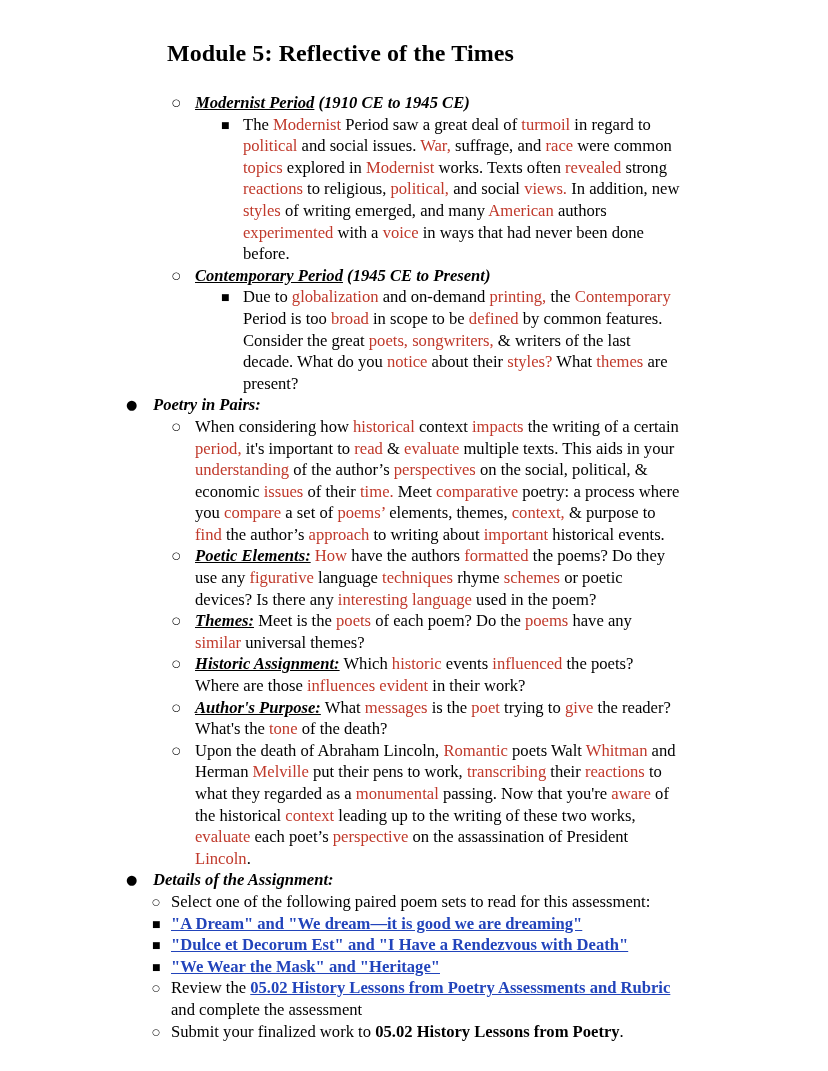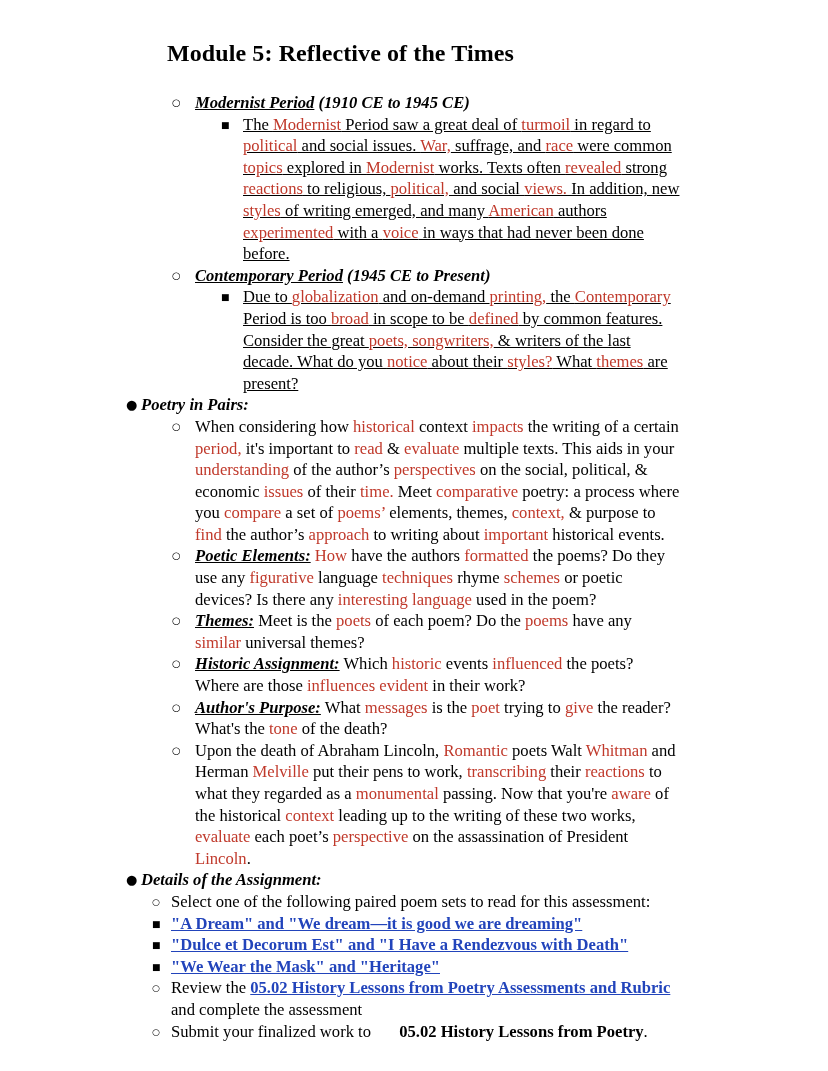--- a/index.html
+++ b/index.html
@@ -55,31 +55,31 @@
     text-align: left;
     font-family: "DejaVu Sans", sans-serif;
     line-height: 21.6px;
   }
   .row > .content {
     display: block;
   }
 
   
   .lvl1 { margin-left: 126px; padding-left: 0; }
-  .lvl1 > .content { margin-left: 15px; }
+  .lvl1 > .content { margin-left: 27px; }
   .lvl1 > .bullet { font-size: 13px; }
 
   
   .lvl2 { margin-left: 172px; }
   .lvl2 > .content { margin-left: 23px; }
   .lvl2 > .bullet { font-size: 10px; top: 0px; }
 
   
   .lvl3 { margin-left: 221px; }
-  .lvl3 > .content { margin-left: 22px; text-decoration: underline; }
+  .lvl3 > .content { margin-left: 22px; }
   .lvl3 > .bullet { font-size: 9px; top: 1px; }
 
   
   .lvl2sq { margin-left: 152px; }
   .lvl2sq > .content { margin-left: 19px; }
   .lvl2sq > .bullet { font-size: 9px; top: 1px; }
 
   
   .w-main { max-width: 492px; }
   .w-wide { max-width: 540px; }
@@ -95,21 +95,21 @@
   }
   .red {
     color: #C0392B;
   }
   .lnk {
     color: #2244BB;
     font-weight: bold;
     text-decoration: underline;
     cursor: pointer;
   }
-  .bk-bold { font-weight: bold; color: #000; margin-left: 24px; }
+  .bk-bold { font-weight: bold; color: #000; }
 </style>
 </head>
 <body>
 
 <div class="page">
 
   <h1 class="doc-title"><span>Module 5: Reflective of the Times</span></h1>
 
   <div class="body-block">
 

